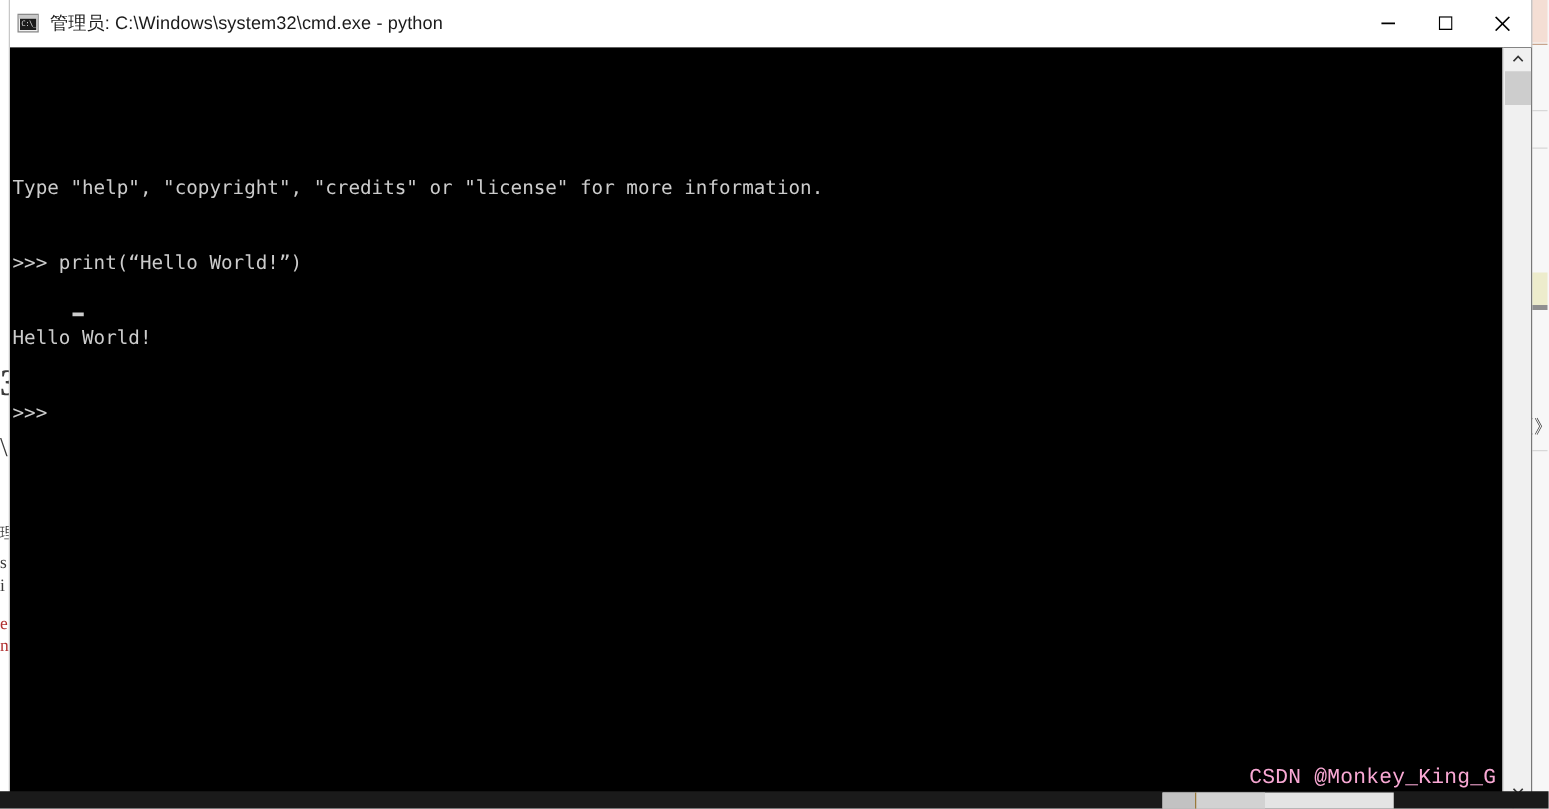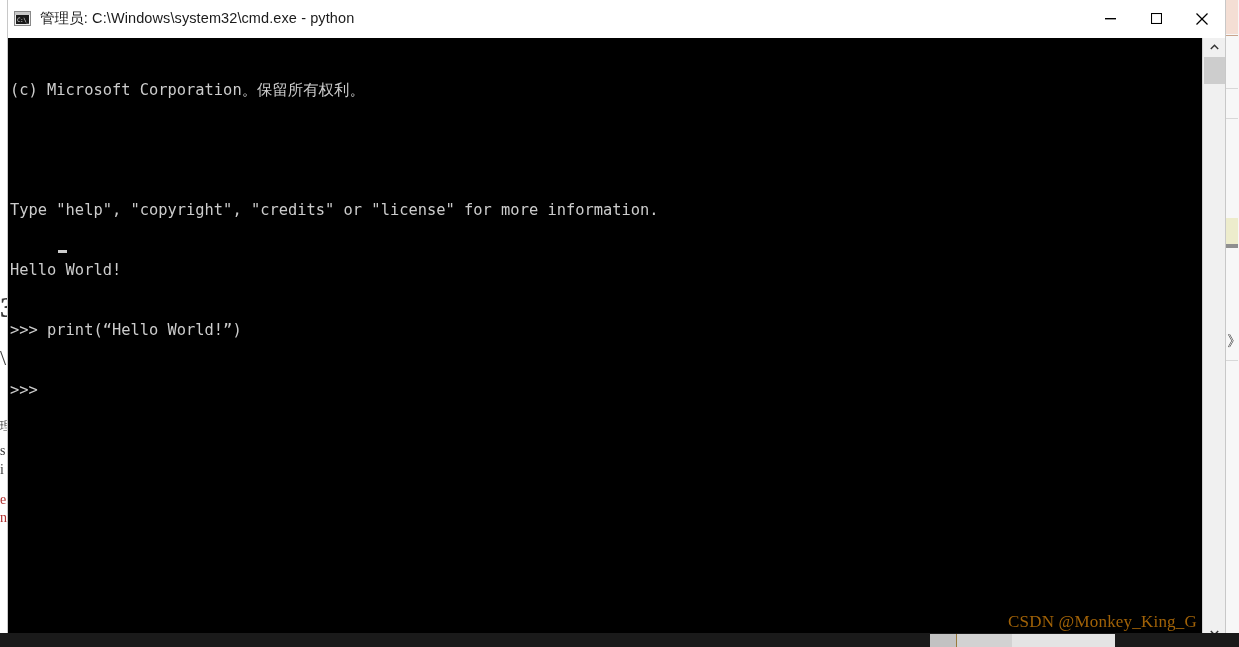--- a/index.html
+++ b/index.html
@@ -175,23 +175,23 @@
     top: 212px;
     width: 9px;
     height: 3px;
     background: #cccccc;
   }
 
   #watermark {
     position: absolute;
     right: 28px;
     bottom: 10px;
-    font-family: Liberation Serif, serif;
+    font-family: Liberation Mono, monospace;
     font-size: 17px;
-    color: #a16207;
+    color: #f9a8d4;
     white-space: nowrap;
     letter-spacing: 0.2px;
   }
 
   
   #vscroll {
     position: absolute;
     right: 0;
     top: 0;
     width: 22px;
@@ -311,25 +311,24 @@
           <svg width="12" height="12" viewBox="0 0 12 12">
             <line x1="0.5" y1="0.5" x2="11.5" y2="11.5" stroke="#000000" stroke-width="1.2"></line>
             <line x1="11.5" y1="0.5" x2="0.5" y2="11.5" stroke="#000000" stroke-width="1.2"></line>
           </svg>
         </div>
       </div>
     </div>
 
     <div id="console">
       <div id="console-text">
-        <div class="c-line">(c) Microsoft Corporation。保留所有权利。</div>
         <div class="c-blank"></div>
         <div class="c-line">Type "help", "copyright", "credits" or "license" for more information.</div>
+        <div class="c-line">&gt;&gt;&gt; print(“Hello World!”)</div>
         <div class="c-line">Hello World!</div>
-        <div class="c-line">&gt;&gt;&gt; print(“Hello World!”)</div>
         <div class="c-line">&gt;&gt;&gt; </div>
       </div>
       <div id="cursor"></div>
 
       <div id="watermark">CSDN @Monkey_King_G</div>
 
       <div id="vscroll">
         <div class="sb-arrow top">
           <svg width="9" height="6" viewBox="0 0 9 6">
             <polyline points="0.8,5 4.5,1.2 8.2,5" fill="none" stroke="#333333" stroke-width="1.4"></polyline>

